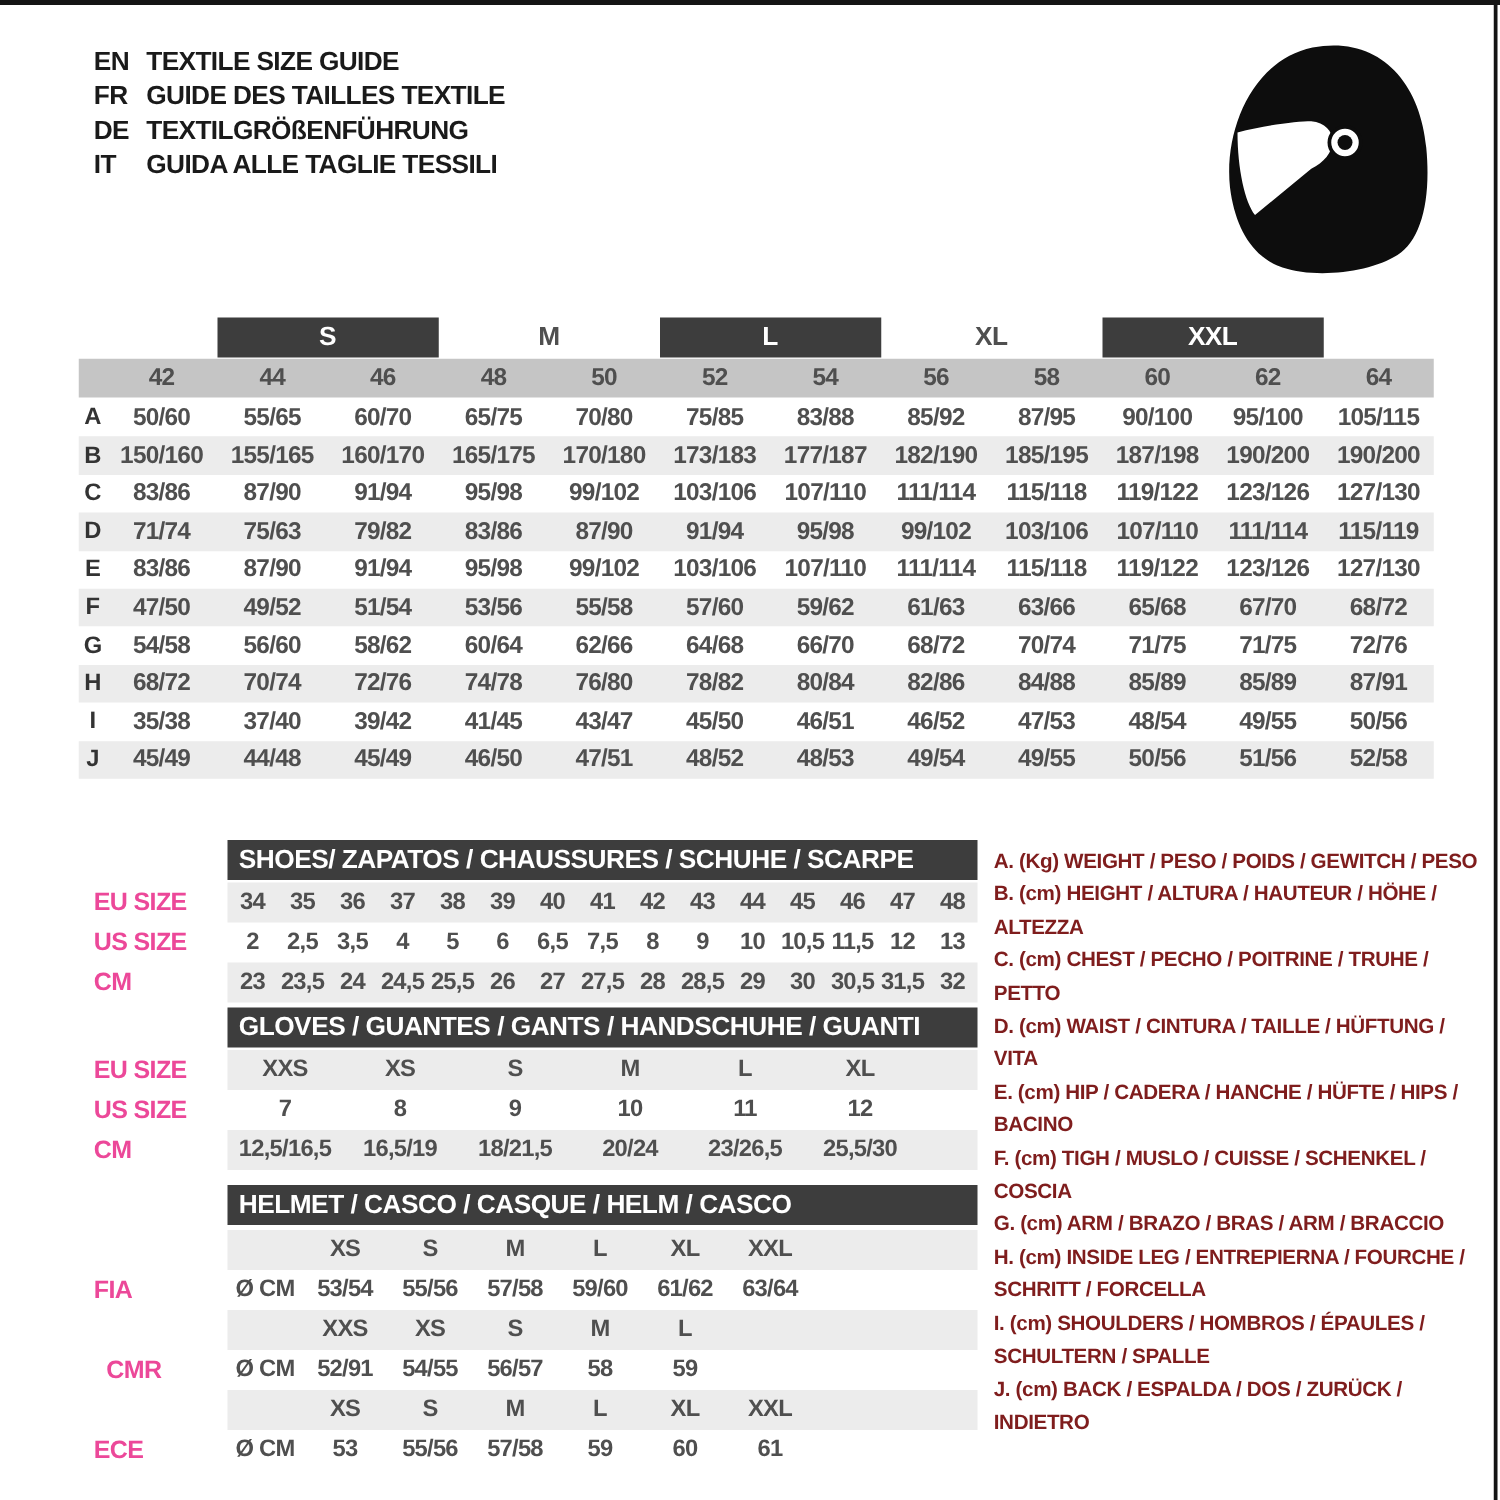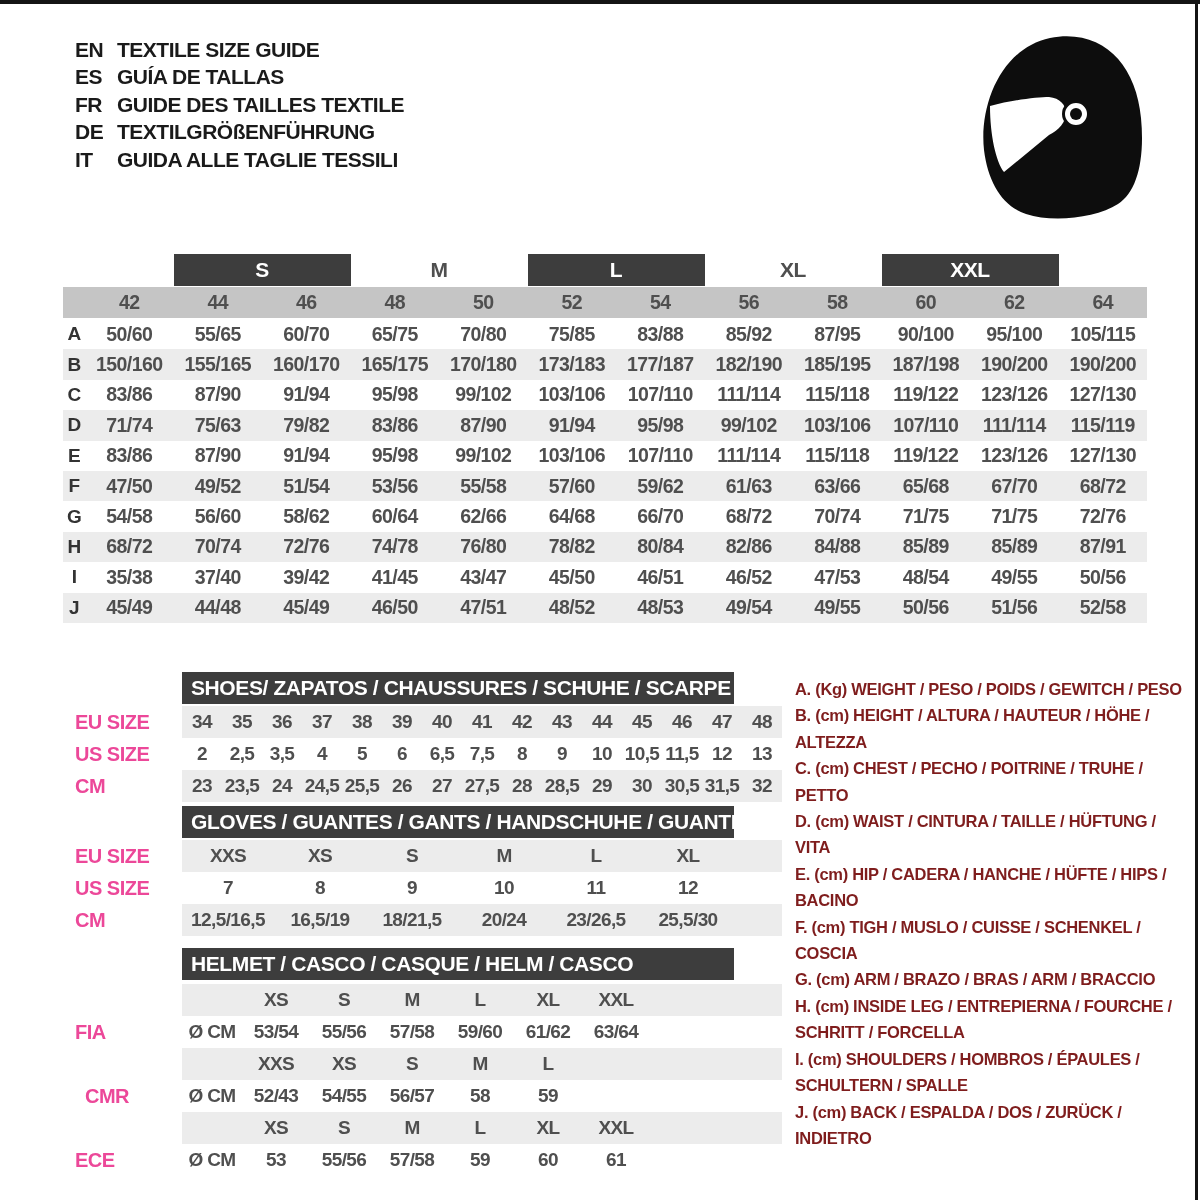--- a/index.html
+++ b/index.html
@@ -23,21 +23,21 @@
   #sizeband{height:32px;margin-bottom:1px;}
   .band{display:flex;align-items:center;justify-content:center;font-size:21px;letter-spacing:-0.5px;color:#4f4f4f;}
   .band.boxed{background:#3d3d3d;color:#fff;}
   #numband{height:31px;background:#c5c5c5;margin-bottom:1px;}
   .trow{height:30.4px;}
   .trow.stripe{background:#ececec;}
   .tcell{display:flex;align-items:center;justify-content:center;font-size:19.5px;letter-spacing:-0.6px;color:#4f4f4f;white-space:nowrap;}
   .tlabel{color:#333;font-size:19px;}
 
   
-  .bar{position:absolute;left:182px;width:552px;height:32px;background:#3d3d3d;color:#fff;
+  .bar{position:absolute;left:182px;width:600px;height:32px;background:#3d3d3d;color:#fff;
     display:flex;align-items:center;padding-left:9px;box-sizing:border-box;font-size:21px;letter-spacing:-0.4px;white-space:nowrap;}
 
   
   .lrows{position:absolute;left:182px;width:600px;}
   .lrow{height:32px;display:flex;align-items:center;}
   .lrow.stripe{background:#ececec;}
   .lcell{display:flex;align-items:center;justify-content:center;font-size:19px;letter-spacing:-0.6px;color:#4f4f4f;white-space:nowrap;}
   .scell{width:40px;}
   .gcell{width:92px;}
   .hlead{width:60px;}
@@ -54,24 +54,20 @@
 <body>
 
 <div class="canvas">
   <div class="edge-top"></div>
   <div class="edge-right"></div>
 
   <div id="langs">
       <div class="lang-row">
         <div class="lang-code">EN</div>
         <div class="lang-label">TEXTILE SIZE GUIDE</div>
-      </div>
-      <div class="lang-row">
-        <div class="lang-code">ES</div>
-        <div class="lang-label">GUÍA DE TALLAS</div>
       </div>
       <div class="lang-row">
         <div class="lang-code">FR</div>
         <div class="lang-label">GUIDE DES TAILLES TEXTILE</div>
       </div>
       <div class="lang-row">
         <div class="lang-code">DE</div>
         <div class="lang-label">TEXTILGRÖßENFÜHRUNG</div>
       </div>
       <div class="lang-row">
@@ -386,21 +382,21 @@
       <div class="lrow stripe">
         <div class="lcell hlead"></div>
         <div class="lcell hcell">XXS</div>
         <div class="lcell hcell">XS</div>
         <div class="lcell hcell">S</div>
         <div class="lcell hcell">M</div>
         <div class="lcell hcell">L</div>
       </div>
       <div class="lrow">
         <div class="lcell hlead">Ø CM</div>
-        <div class="lcell hcell">52/43</div>
+        <div class="lcell hcell">52/91</div>
         <div class="lcell hcell">54/55</div>
         <div class="lcell hcell">56/57</div>
         <div class="lcell hcell">58</div>
         <div class="lcell hcell">59</div>
       </div>
       <div class="lrow stripe">
         <div class="lcell hlead"></div>
         <div class="lcell hcell">XS</div>
         <div class="lcell hcell">S</div>
         <div class="lcell hcell">M</div>

